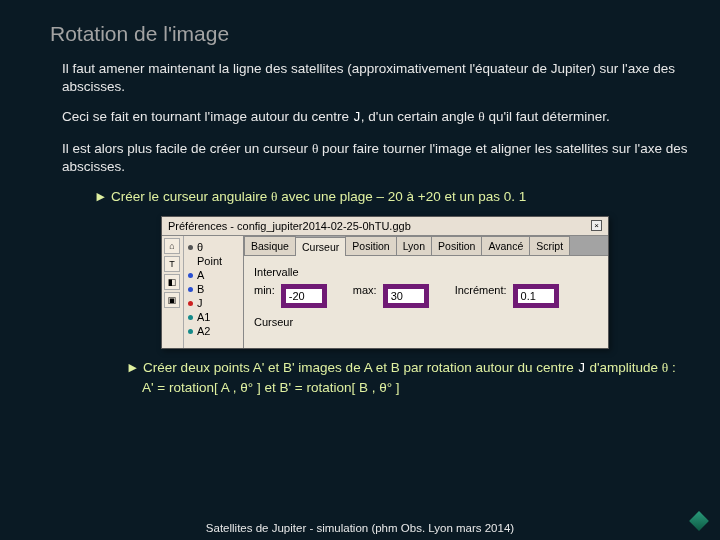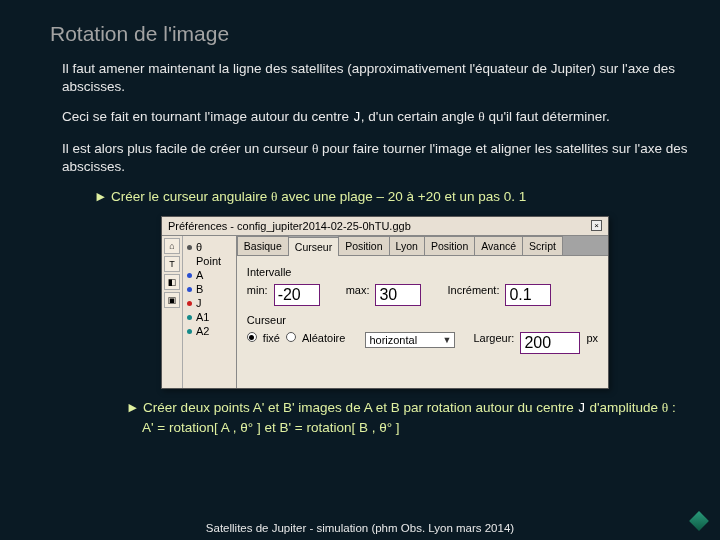--- a/index.html
+++ b/index.html
@@ -47,26 +47,26 @@
   .b-blue { background: #2a4fd0; }
   .b-red { background: #cc2020; }
   .b-teal { background: #158a8a; }
   .dlg-right { flex: 1; background: #ece6da; }
   .tabs { display: flex; border-bottom: 1px solid #888; background: #a3a3a3; }
   .tab {
     padding: 3px 6px; border: 1px solid #888; border-bottom: none;
     background: #ddd5c8; margin-right: -1px; font-size: 10.5px;
   }
   .tab.active { background: #ece6da; position: relative; top: 1px; }
-  .panel { padding: 8px 10px 26px 10px; }
+  .panel { padding: 8px 10px 14px 10px; }
   .group-label { margin: 2px 0 6px 0; }
   .row { display: flex; align-items: flex-start; gap: 6px; margin-bottom: 8px; }
   .field {
-    width: 46px; background: #fff; border: 1px solid #701a75;
-    padding: 1px 3px; font-size: 16px;
+    width: 46px; background: #fff; border: 5px solid #701a75;
+    padding: 1px 3px; font-size: 11px;
   }
   .fieldw { width: 60px; }
   .sel {
     width: 90px; background: #fff; border: 1px solid #777;
     padding: 1px 3px; font-size: 11px; display: inline-flex;
     justify-content: space-between; align-items: center;
   }
   .chev { font-size: 9px; color: #333; }
   .radio { width: 10px; height: 10px; border: 1px solid #555; border-radius: 50%; display: inline-flex; align-items: center; justify-content: center; background: #fff; }
   .radio.on::after { content: ''; width: 5px; height: 5px; background: #000; border-radius: 50%; }
@@ -158,35 +158,20 @@
           <span>min:</span>
           <span class="field">-20</span>
           <span style="width:14px"></span>
           <span>max:</span>
           <span class="field">30</span>
           <span style="width:14px"></span>
           <span>Incrément:</span>
           <span class="field">0.1</span>
         </div>
         <div class="group-label">Curseur</div>
-        <div class="row">
-          <span class="radio on"></span>
-          <span>fixé</span>
-          <span class="radio"></span>
-          <span>Aléatoire</span>
-          <span style="width:8px"></span>
-          <span class="sel">
-            <span>horizontal</span>
-            <span class="chev">▼</span>
-          </span>
-          <span style="width:6px"></span>
-          <span>Largeur:</span>
-          <span class="field fieldw">200</span>
-          <span>px</span>
-        </div>
       </div>
     </div>
   </div>
 </div>
 
 <div class="instr" style="margin-left:40px; margin-right:30px;">
   <span class="arrow">►  Créer deux points A' et  B'  images de A et B par rotation autour du centre </span><span class="J">J</span><span> d'amplitude </span><span class="theta">θ</span><span>  :</span>
   <div class="eqline">A' = rotation[ A , θ° ]      et      B' = rotation[ B , θ° ]</div>
 </div>
 

